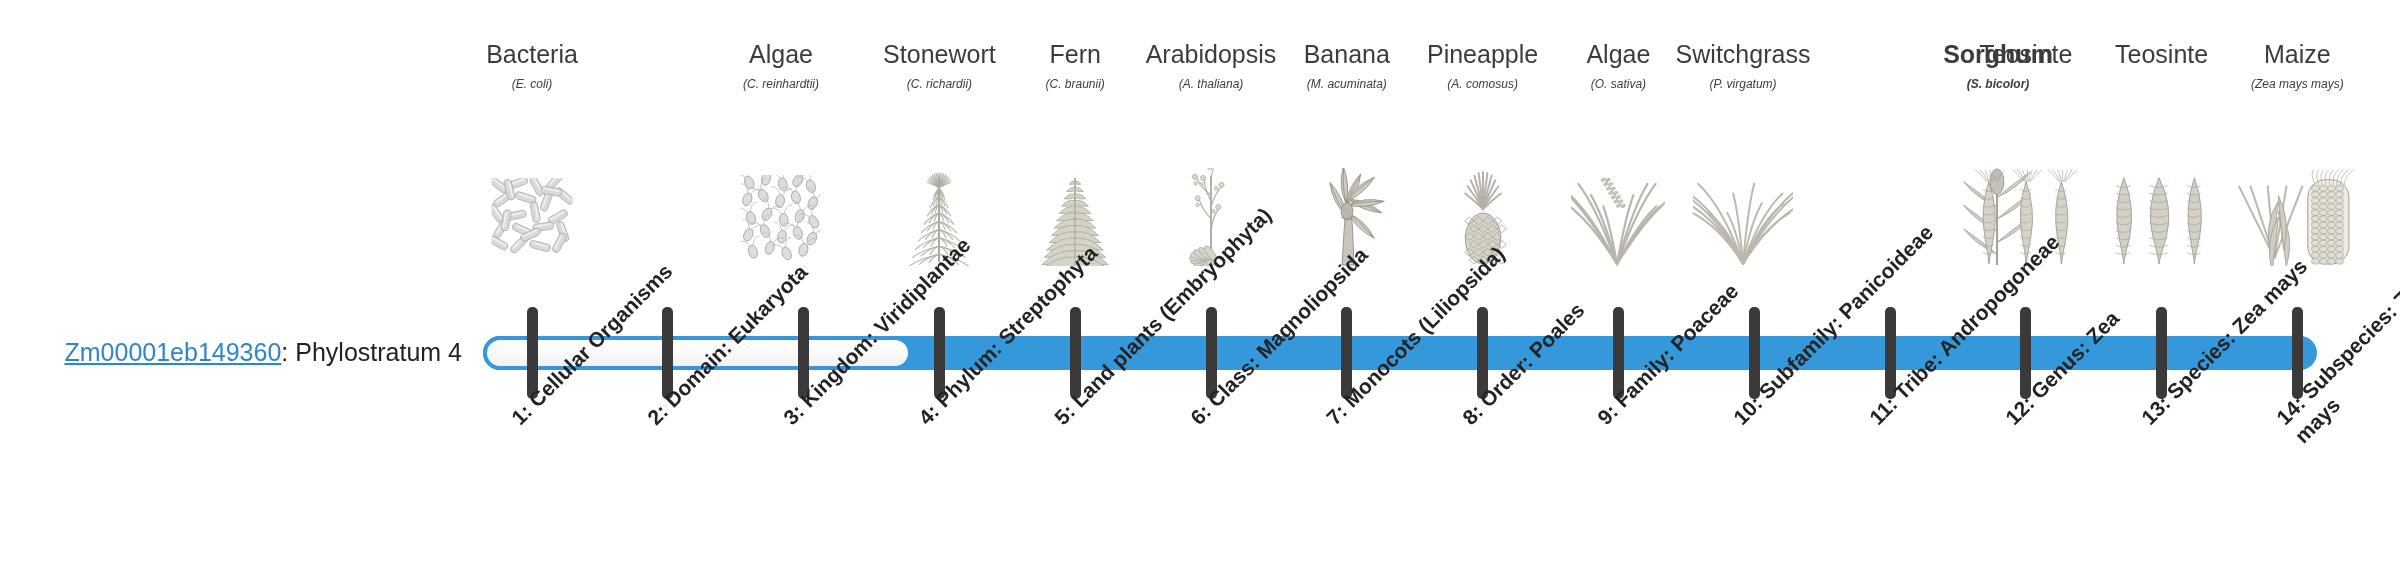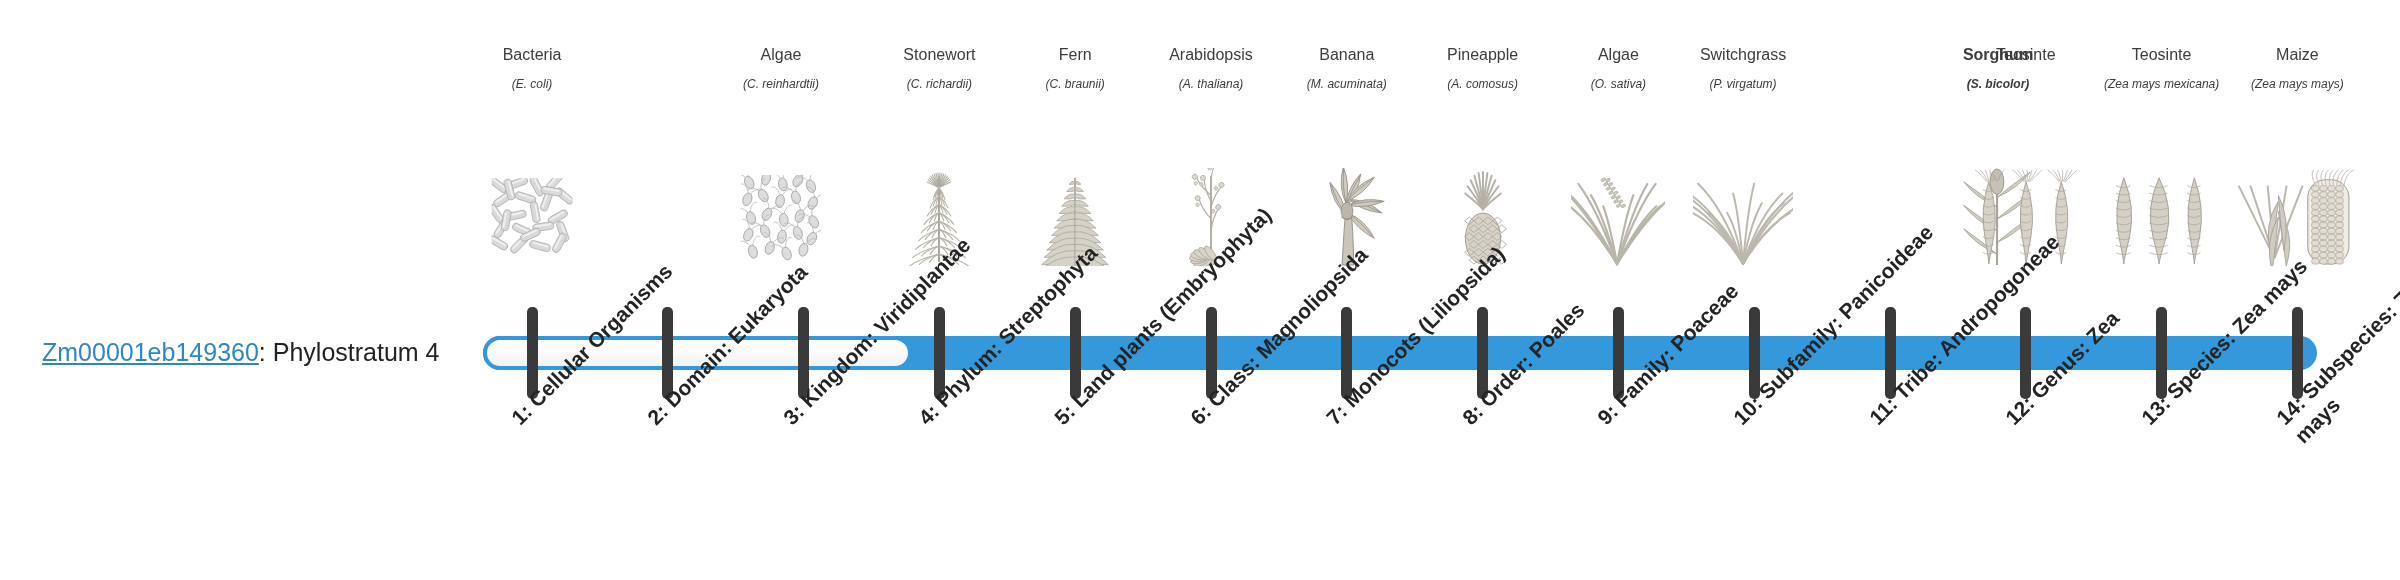--- a/index.html
+++ b/index.html
@@ -15,21 +15,21 @@
     overflow: hidden;
     position: relative;
   }
 
   
   #gene-label {
     position: absolute;
     left: 42px;
     top: 337px;
     width: 420px;
-    text-align: left;
+    text-align: right;
     font-size: 25px;
     line-height: 30px;
     white-space: nowrap;
     color: #222222;
   }
   #gene-label .gene-id {
     color: #2e86c8;
     text-decoration: underline;
     cursor: pointer;
   }
@@ -47,21 +47,21 @@
     top: 0;
     width: 136px;
     height: 300px;
     text-align: center;
   }
   .common-name {
     position: absolute;
     left: -18px;
     width: 172px;
     top: 42px;
-    font-size: 16px;
+    font-size: 25px;
     line-height: 25px;
     color: #3c3c3c;
     white-space: nowrap;
   }
   .sci-name {
     position: absolute;
     left: -10px;
     width: 156px;
     top: 72px;
     font-size: 12px;
@@ -785,21 +785,20 @@
             <path d="M1 14 q 1 -10, 0 -12" fill="none" stroke="#b3afa5" stroke-width="0.8"></path>
             <path d="M2 14 q 4 -10, 4 -12" fill="none" stroke="#b3afa5" stroke-width="0.8"></path>
             <path d="M3 14 q 7 -10, 8 -12" fill="none" stroke="#b3afa5" stroke-width="0.8"></path>
             <path d="M4 14 q 10 -10, 12 -12" fill="none" stroke="#b3afa5" stroke-width="0.8"></path>
           </g>
         </svg>
       </div>
     </div>
     <div class="col" style="left: 2093.6px;">
       <div class="common-name">Teosinte</div>
-      <div class="sci-name">(Zea mays mexicana)</div>
       <div class="organism-art">
         <svg width="118" height="98" viewBox="0 0 118 100">
           <g transform="translate(20,0)">
             <path d="M0 10 q -11 30, -5 60 q 5 24, 5 28 q 0 -4, 6 -28 q 6 -30, -6 -60 z" fill="#d4d0c6" stroke="#9e9a90" stroke-width="0.9"></path>
             <path d="M-8 18 q 8 4, 15 0" fill="none" stroke="#a6a298" stroke-width="0.7"></path>
             <path d="M-8 25.6 q 8 4, 15 0" fill="none" stroke="#a6a298" stroke-width="0.7"></path>
             <path d="M-8 33.2 q 8 4, 15 0" fill="none" stroke="#a6a298" stroke-width="0.7"></path>
             <path d="M-8 40.8 q 8 4, 15 0" fill="none" stroke="#a6a298" stroke-width="0.7"></path>
             <path d="M-8 48.4 q 8 4, 15 0" fill="none" stroke="#a6a298" stroke-width="0.7"></path>
             <path d="M-8 56 q 8 4, 15 0" fill="none" stroke="#a6a298" stroke-width="0.7"></path>

